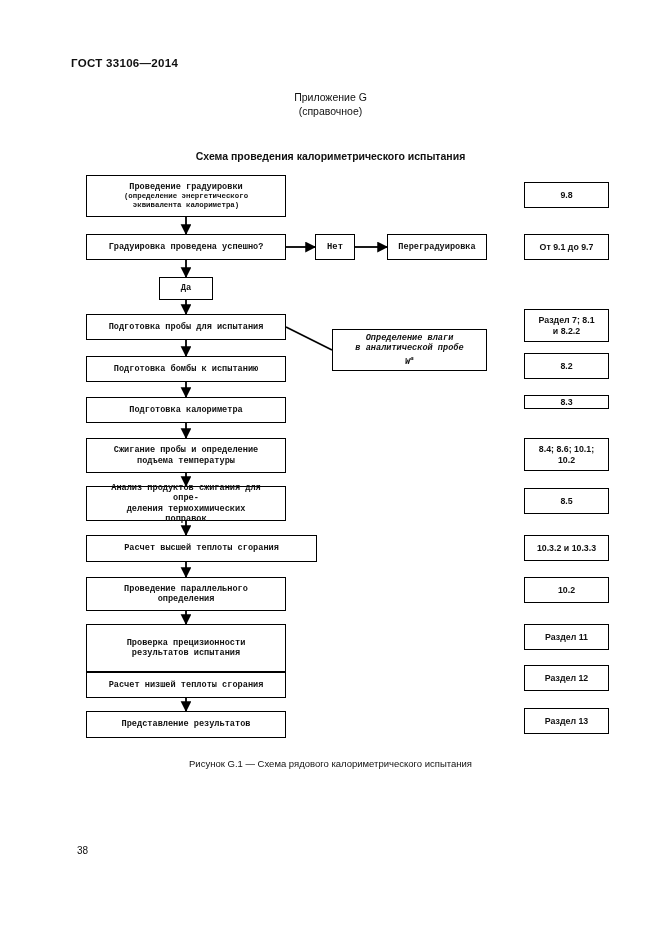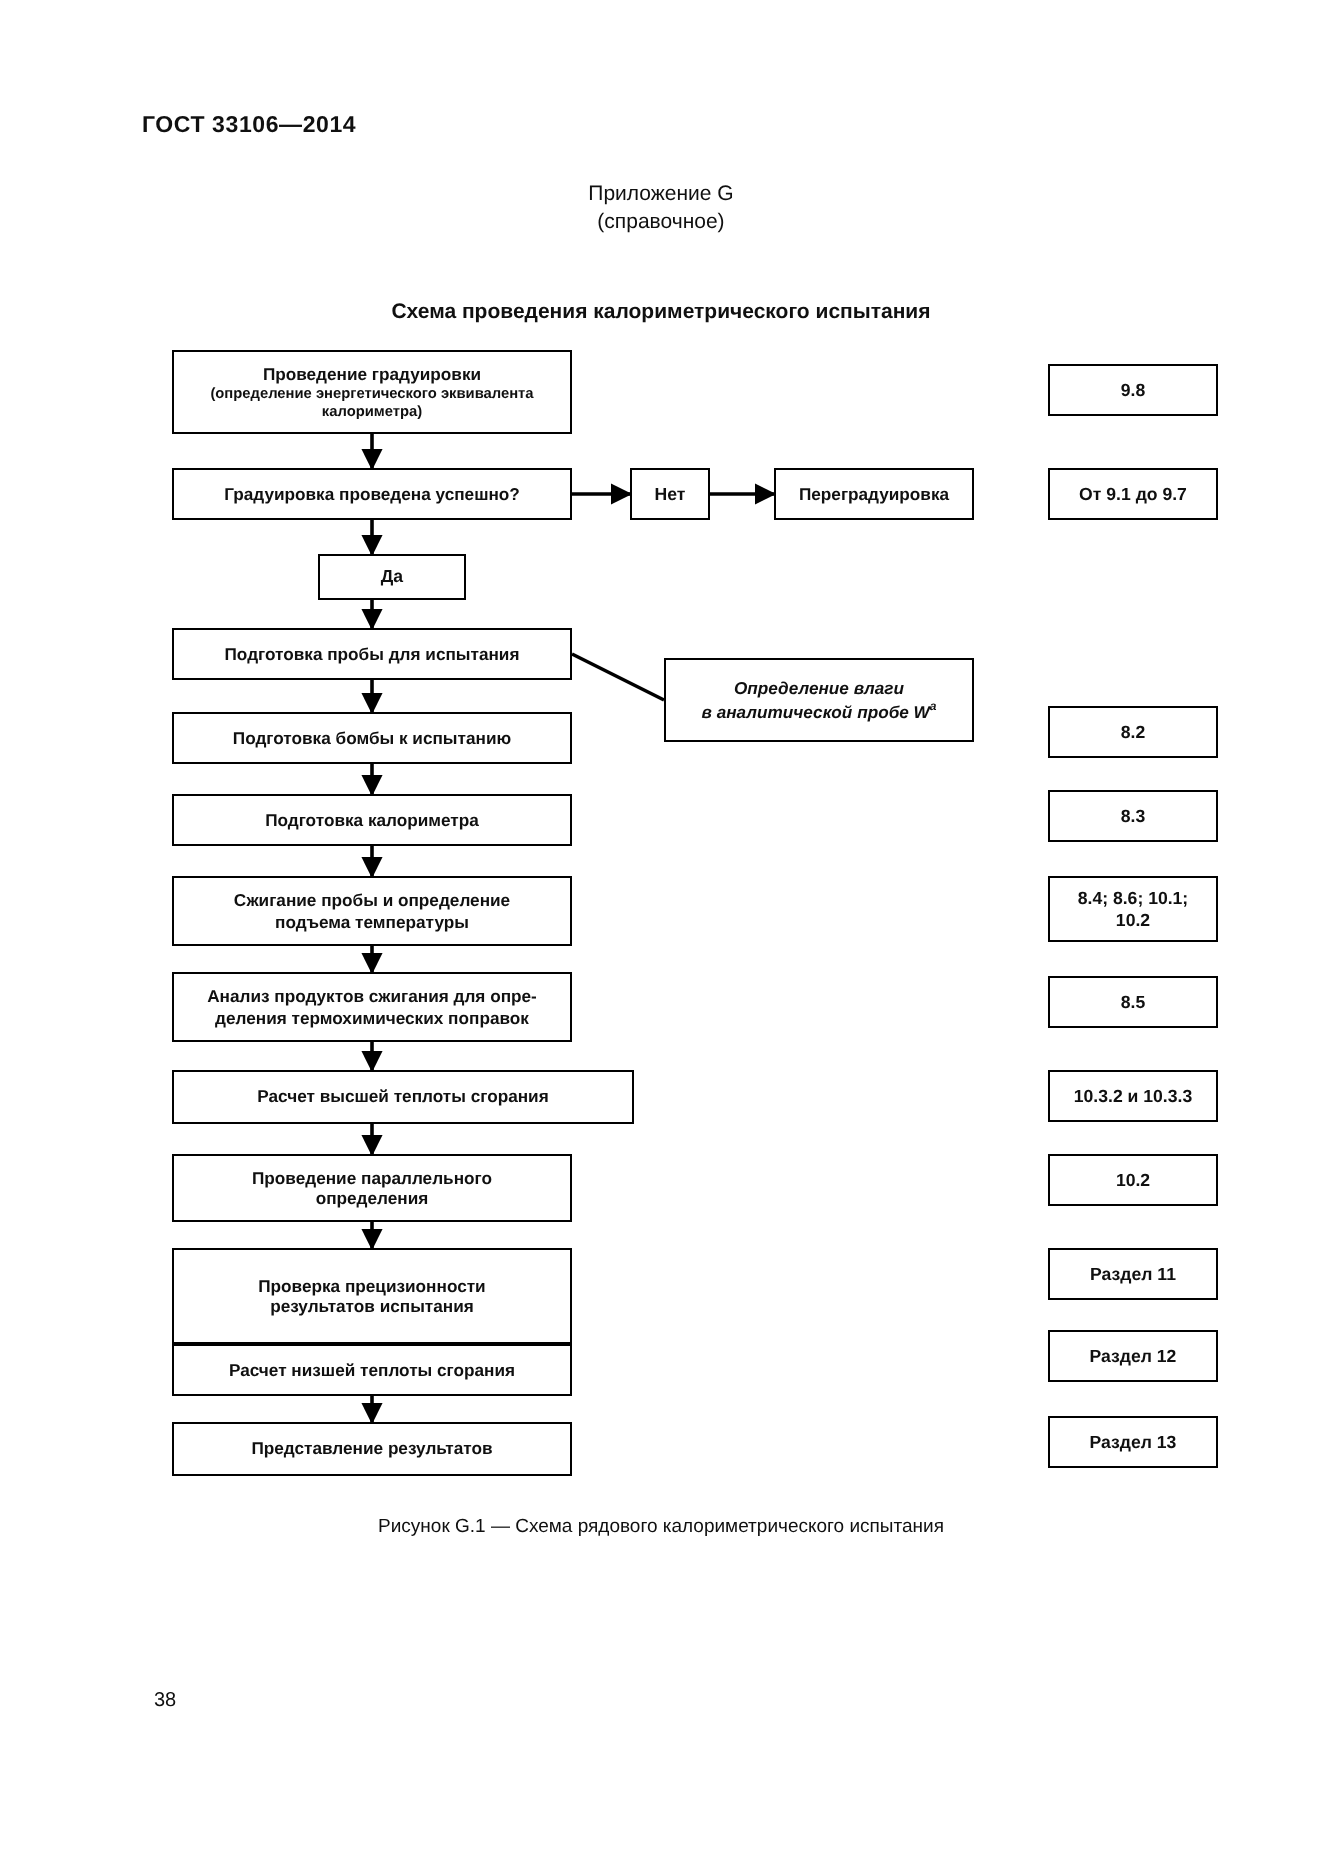--- a/index.html
+++ b/index.html
@@ -80,21 +80,22 @@
     box-sizing: border-box;
     border: 1.6px solid #000000;
     background: #ffffff;
     display: flex;
     align-items: center;
     justify-content: center;
     text-align: center;
     font-size: 8.6px;
     font-weight: bold;
     line-height: 11px;
-    padding: 1px 7px;
+    padding: 1px 18px;
+    font-family: Liberation Mono, monospace;
   }
   .node.two-line { line-height: 10.5px; }
   .node .sub {
     display: block;
     font-size: 7.4px;
     line-height: 9px;
     font-weight: bold;
   }
   .node.small-label { font-size: 8.8px; }
 
@@ -195,21 +196,21 @@
     </div>
 
     <div class="node small-label" style="left:315px; top:234px; width:40px; height:26px;">
       <span>Нет</span>
     </div>
 
     <div class="node" style="left:387px; top:234px; width:100px; height:26px;">
       <span>Переградуировка</span>
     </div>
 
-    <div class="node small-label" style="left:159px; top:277px; width:74px; height:23px;text-align:right;">
+    <div class="node small-label" style="left:159px; top:277px; width:54px; height:23px;text-align:right;">
       <span>Да</span>
     </div>
 
     <div class="node" style="left:86px; top:314px; width:200px; height:26px;">
       <span>Подготовка пробы для испытания</span>
     </div>
 
     <div class="node two-line" style="left:332px; top:329px; width:155px; height:42px;">
       <div class="moist-note">
         <span>Определение влаги</span><br>
@@ -266,26 +267,32 @@
     </div>
 
     <div class="ref" style="left:524px; top:182px; width:85px; height:26px;">
       <span>9.8</span>
     </div>
 
     <div class="ref" style="left:524px; top:234px; width:85px; height:26px;">
       <span>От 9.1 до 9.7</span>
     </div>
 
+    <div class="ref" style="left:524px; top:309px; width:85px; height:33px;">
+      <div>
+        <span>Раздел 7; 8.1</span><br>
+        <span>и 8.2.2</span>
+      </div>
+    </div>
 
     <div class="ref" style="left:524px; top:353px; width:85px; height:26px;">
       <span>8.2</span>
     </div>
 
-    <div class="ref" style="left:524px; top:395px; width:85px; height:26px;">
+    <div class="ref" style="left:524px; top:395px; width:85px; height:14px;">
       <span>8.3</span>
     </div>
 
     <div class="ref" style="left:524px; top:438px; width:85px; height:33px;">
       <div>
         <span>8.4; 8.6; 10.1;</span><br>
         <span>10.2</span>
       </div>
     </div>
 

